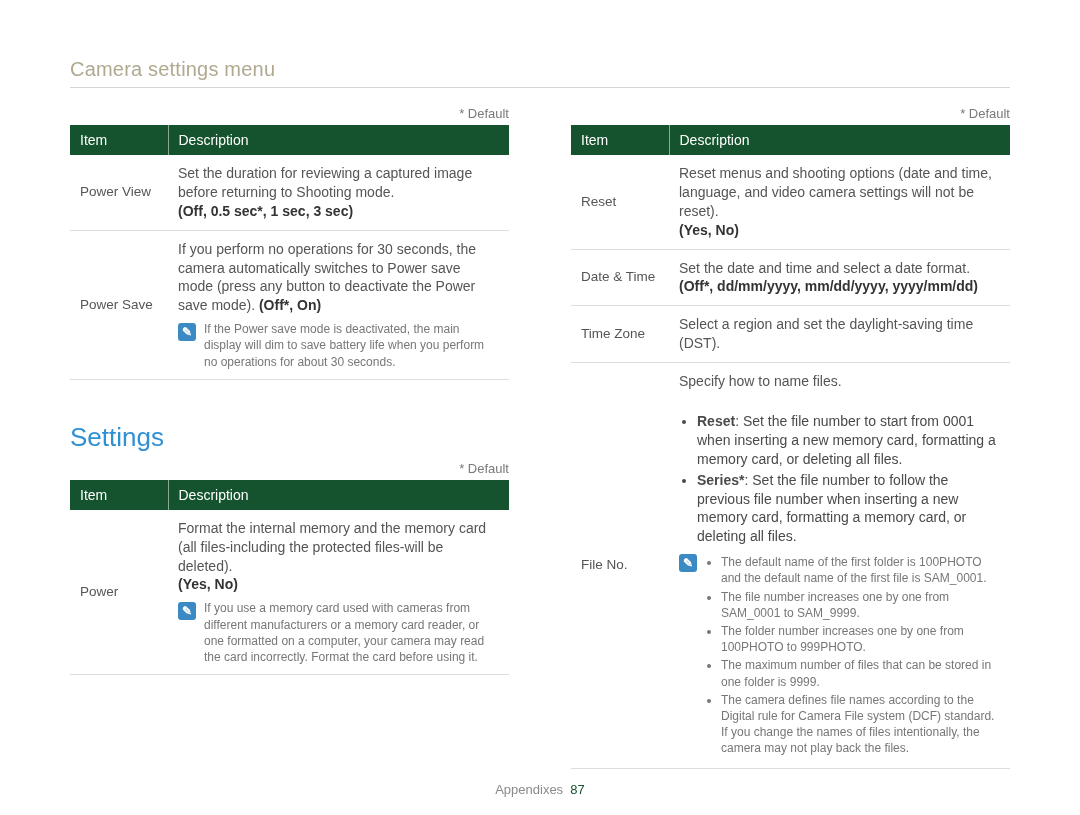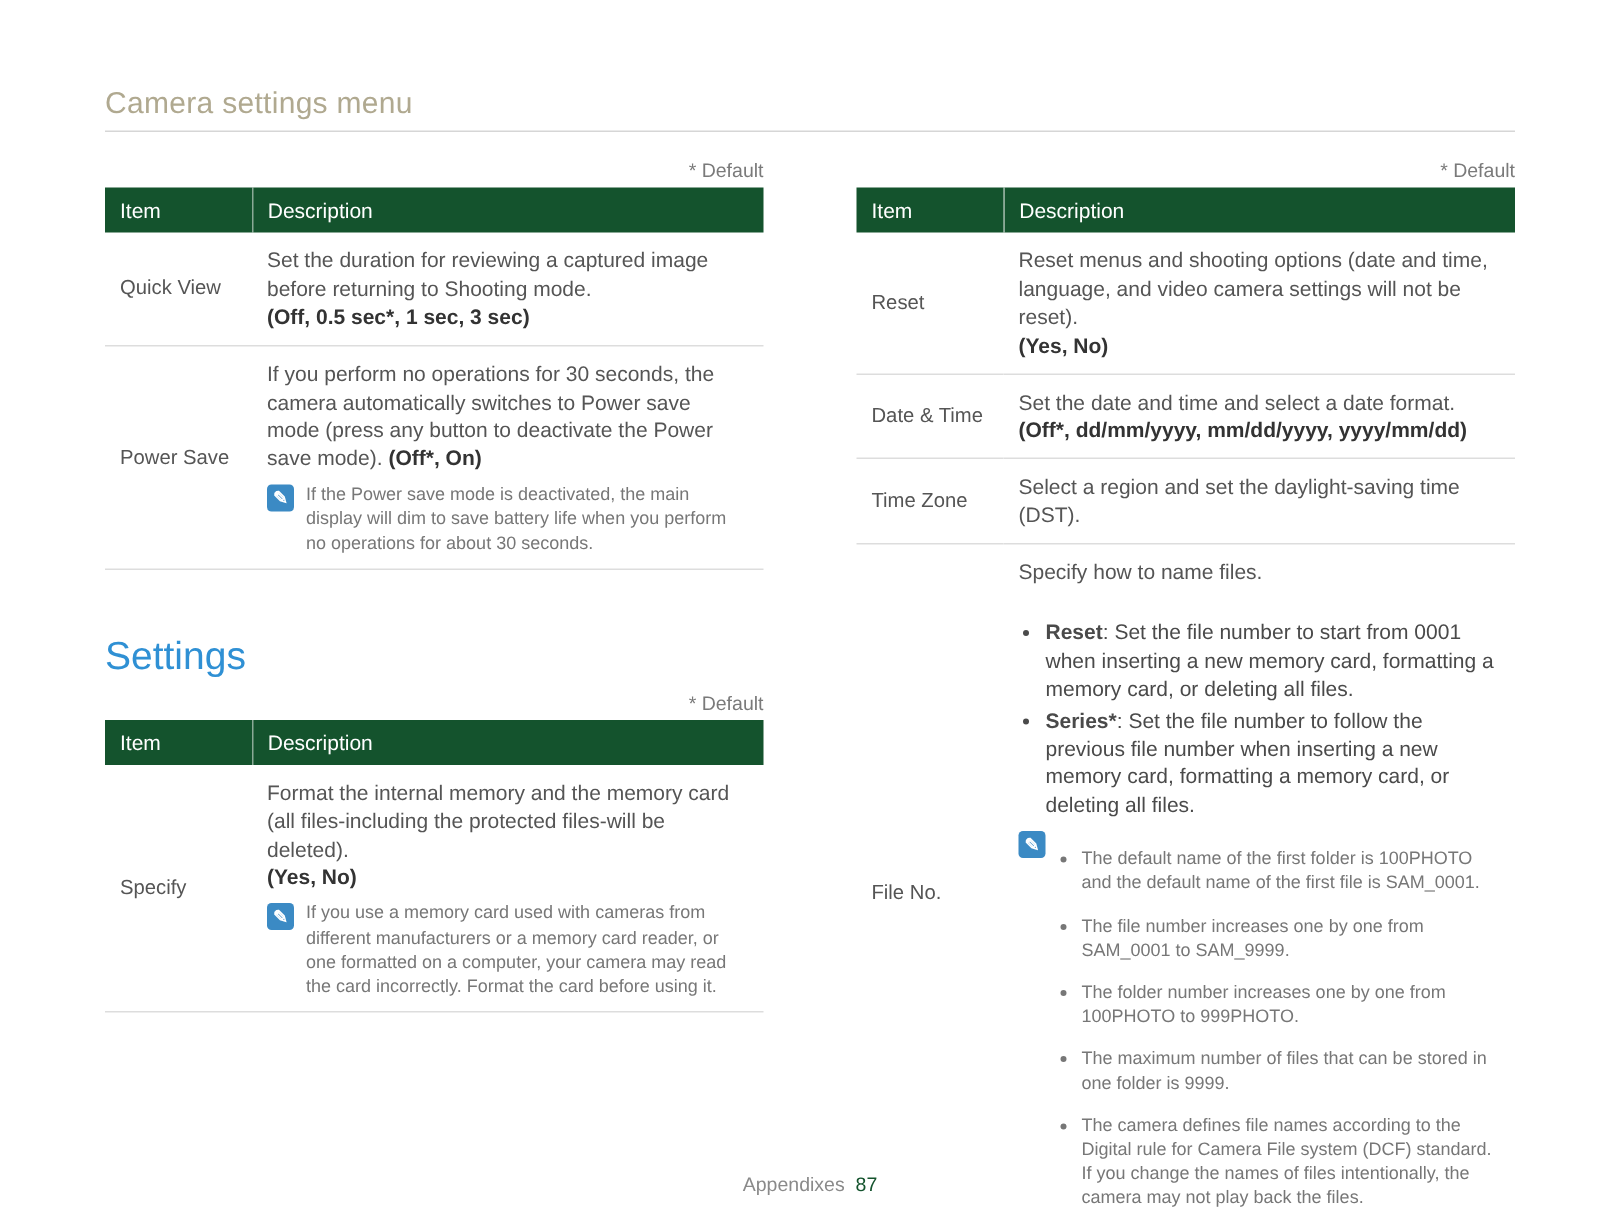--- a/index.html
+++ b/index.html
@@ -81,21 +81,21 @@
     border-radius: 3px;
     font-size: 12px;
     display: flex; align-items: center; justify-content: center;
     font-weight: bold;
     margin-top: 2px;
   }
   .note-text { font-size: 12px; color: #777; line-height: 1.35; }
   ul.bullets { margin: 21px 0 0 0; padding-left: 18px; }
   ul.bullets li { margin: 2px 0; }
   ul.note-bullets { margin: 0; padding-left: 16px; }
-  ul.note-bullets li { margin: 12px 0; font-size: 12px; color: #777; line-height: 1.35; }
+  ul.note-bullets li { margin: 2px 0; font-size: 12px; color: #777; line-height: 1.35; }
   .footer {
     position: absolute;
     bottom: 18px;
     left: 0;
     width: 1080px;
     text-align: center;
     font-size: 13px;
     color: #8a8a8a;
   }
   .footer .pg { color: #14532d; }
@@ -113,21 +113,21 @@
       <div class="default-note">* Default</div>
       <table class="tbl">
         <thead>
           <tr>
             <th class="th-item">Item</th>
             <th class="th-desc">Description</th>
           </tr>
         </thead>
         <tbody>
           <tr>
-            <td class="item-cell">Quick View</td>
+            <td class="item-cell">Power View</td>
             <td class="desc-cell">
               <span class="desc-main">Set the duration for reviewing a captured image before returning to Shooting mode.</span><br>
               <span class="options">(Off, 0.5 sec*, 1 sec, 3 sec)</span>
             </td>
           </tr>
           <tr>
             <td class="item-cell">Power Save</td>
             <td class="desc-cell">
               <span class="desc-main">If you perform no operations for 30 seconds, the camera automatically switches to Power save mode (press any button to deactivate the Power save mode). </span>
               <span class="options">(Off*, On)</span>
@@ -144,21 +144,21 @@
       <div class="default-note">* Default</div>
       <table class="tbl">
         <thead>
           <tr>
             <th class="th-item">Item</th>
             <th class="th-desc">Description</th>
           </tr>
         </thead>
         <tbody>
           <tr>
-            <td class="item-cell">Specify</td>
+            <td class="item-cell">Power</td>
             <td class="desc-cell">
               <span class="desc-main">Format the internal memory and the memory card (all files-including the protected files-will be deleted).</span><br>
               <span class="options">(Yes, No)</span>
               <div class="note-row">
                 <div class="note-icon">✎</div>
                 <div class="note-text">If you use a memory card used with cameras from different manufacturers or a memory card reader, or one formatted on a computer, your camera may read the card incorrectly. Format the card before using it.</div>
               </div>
             </td>
           </tr>
         </tbody>

